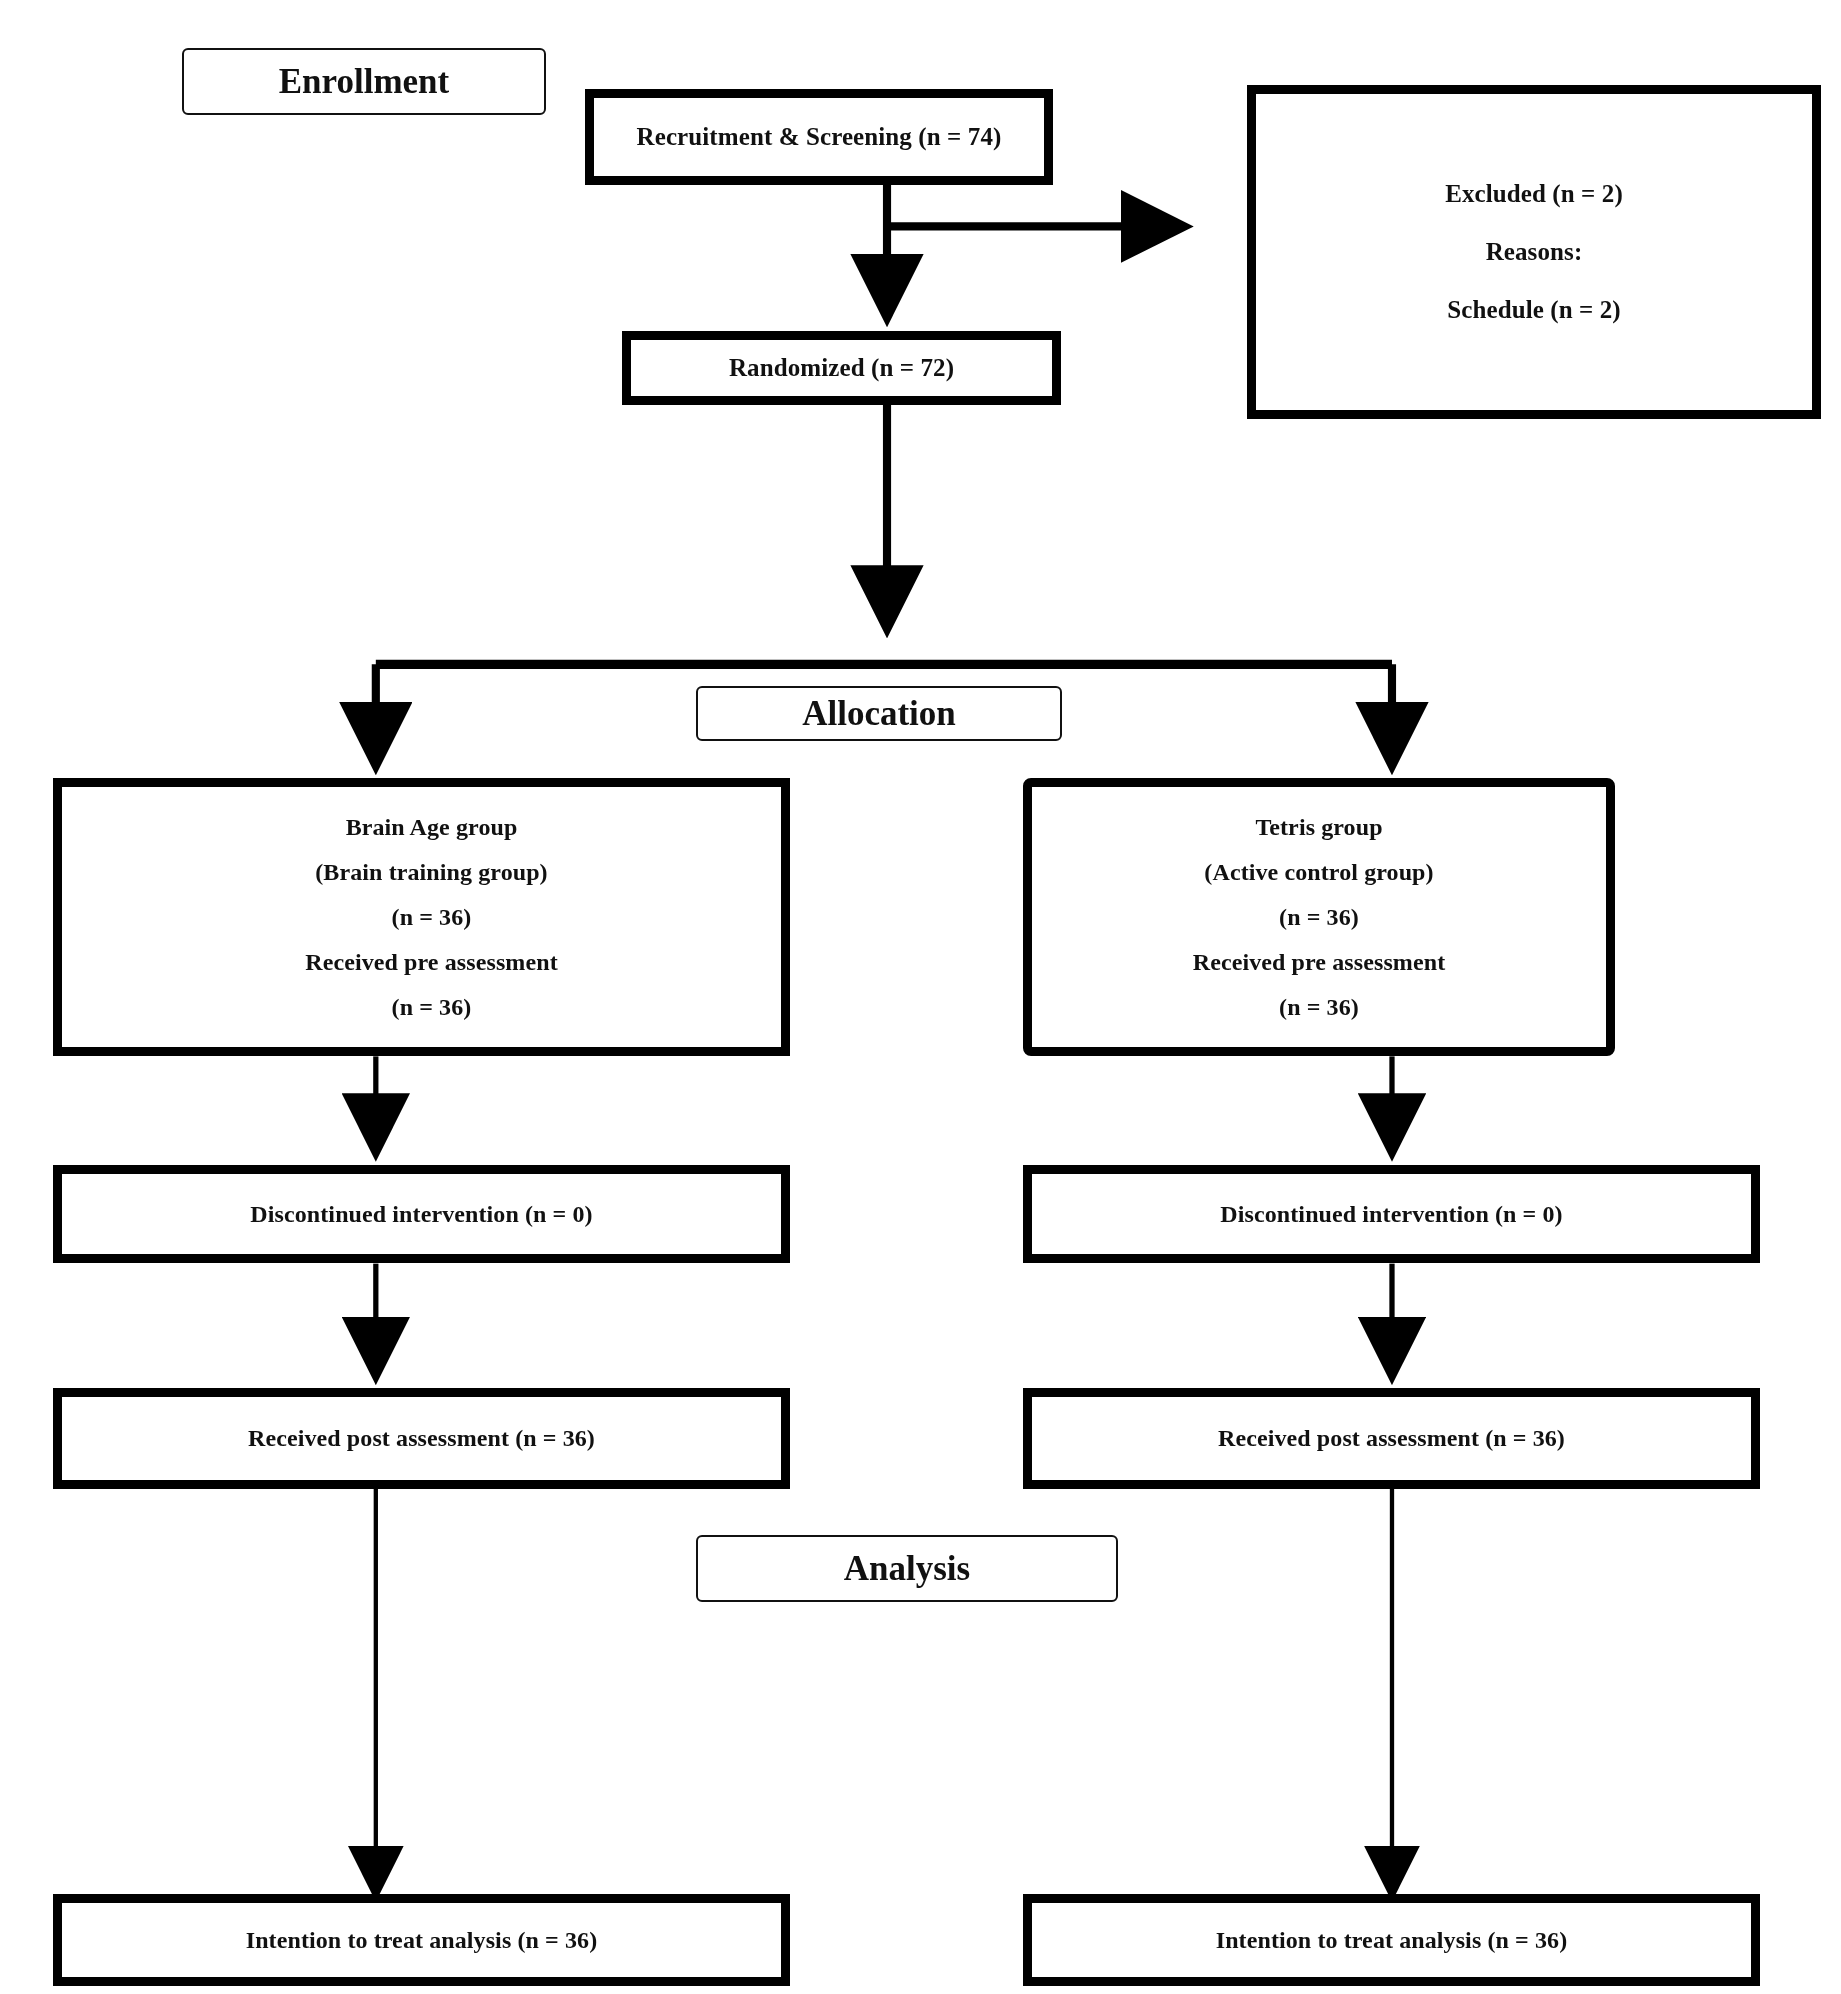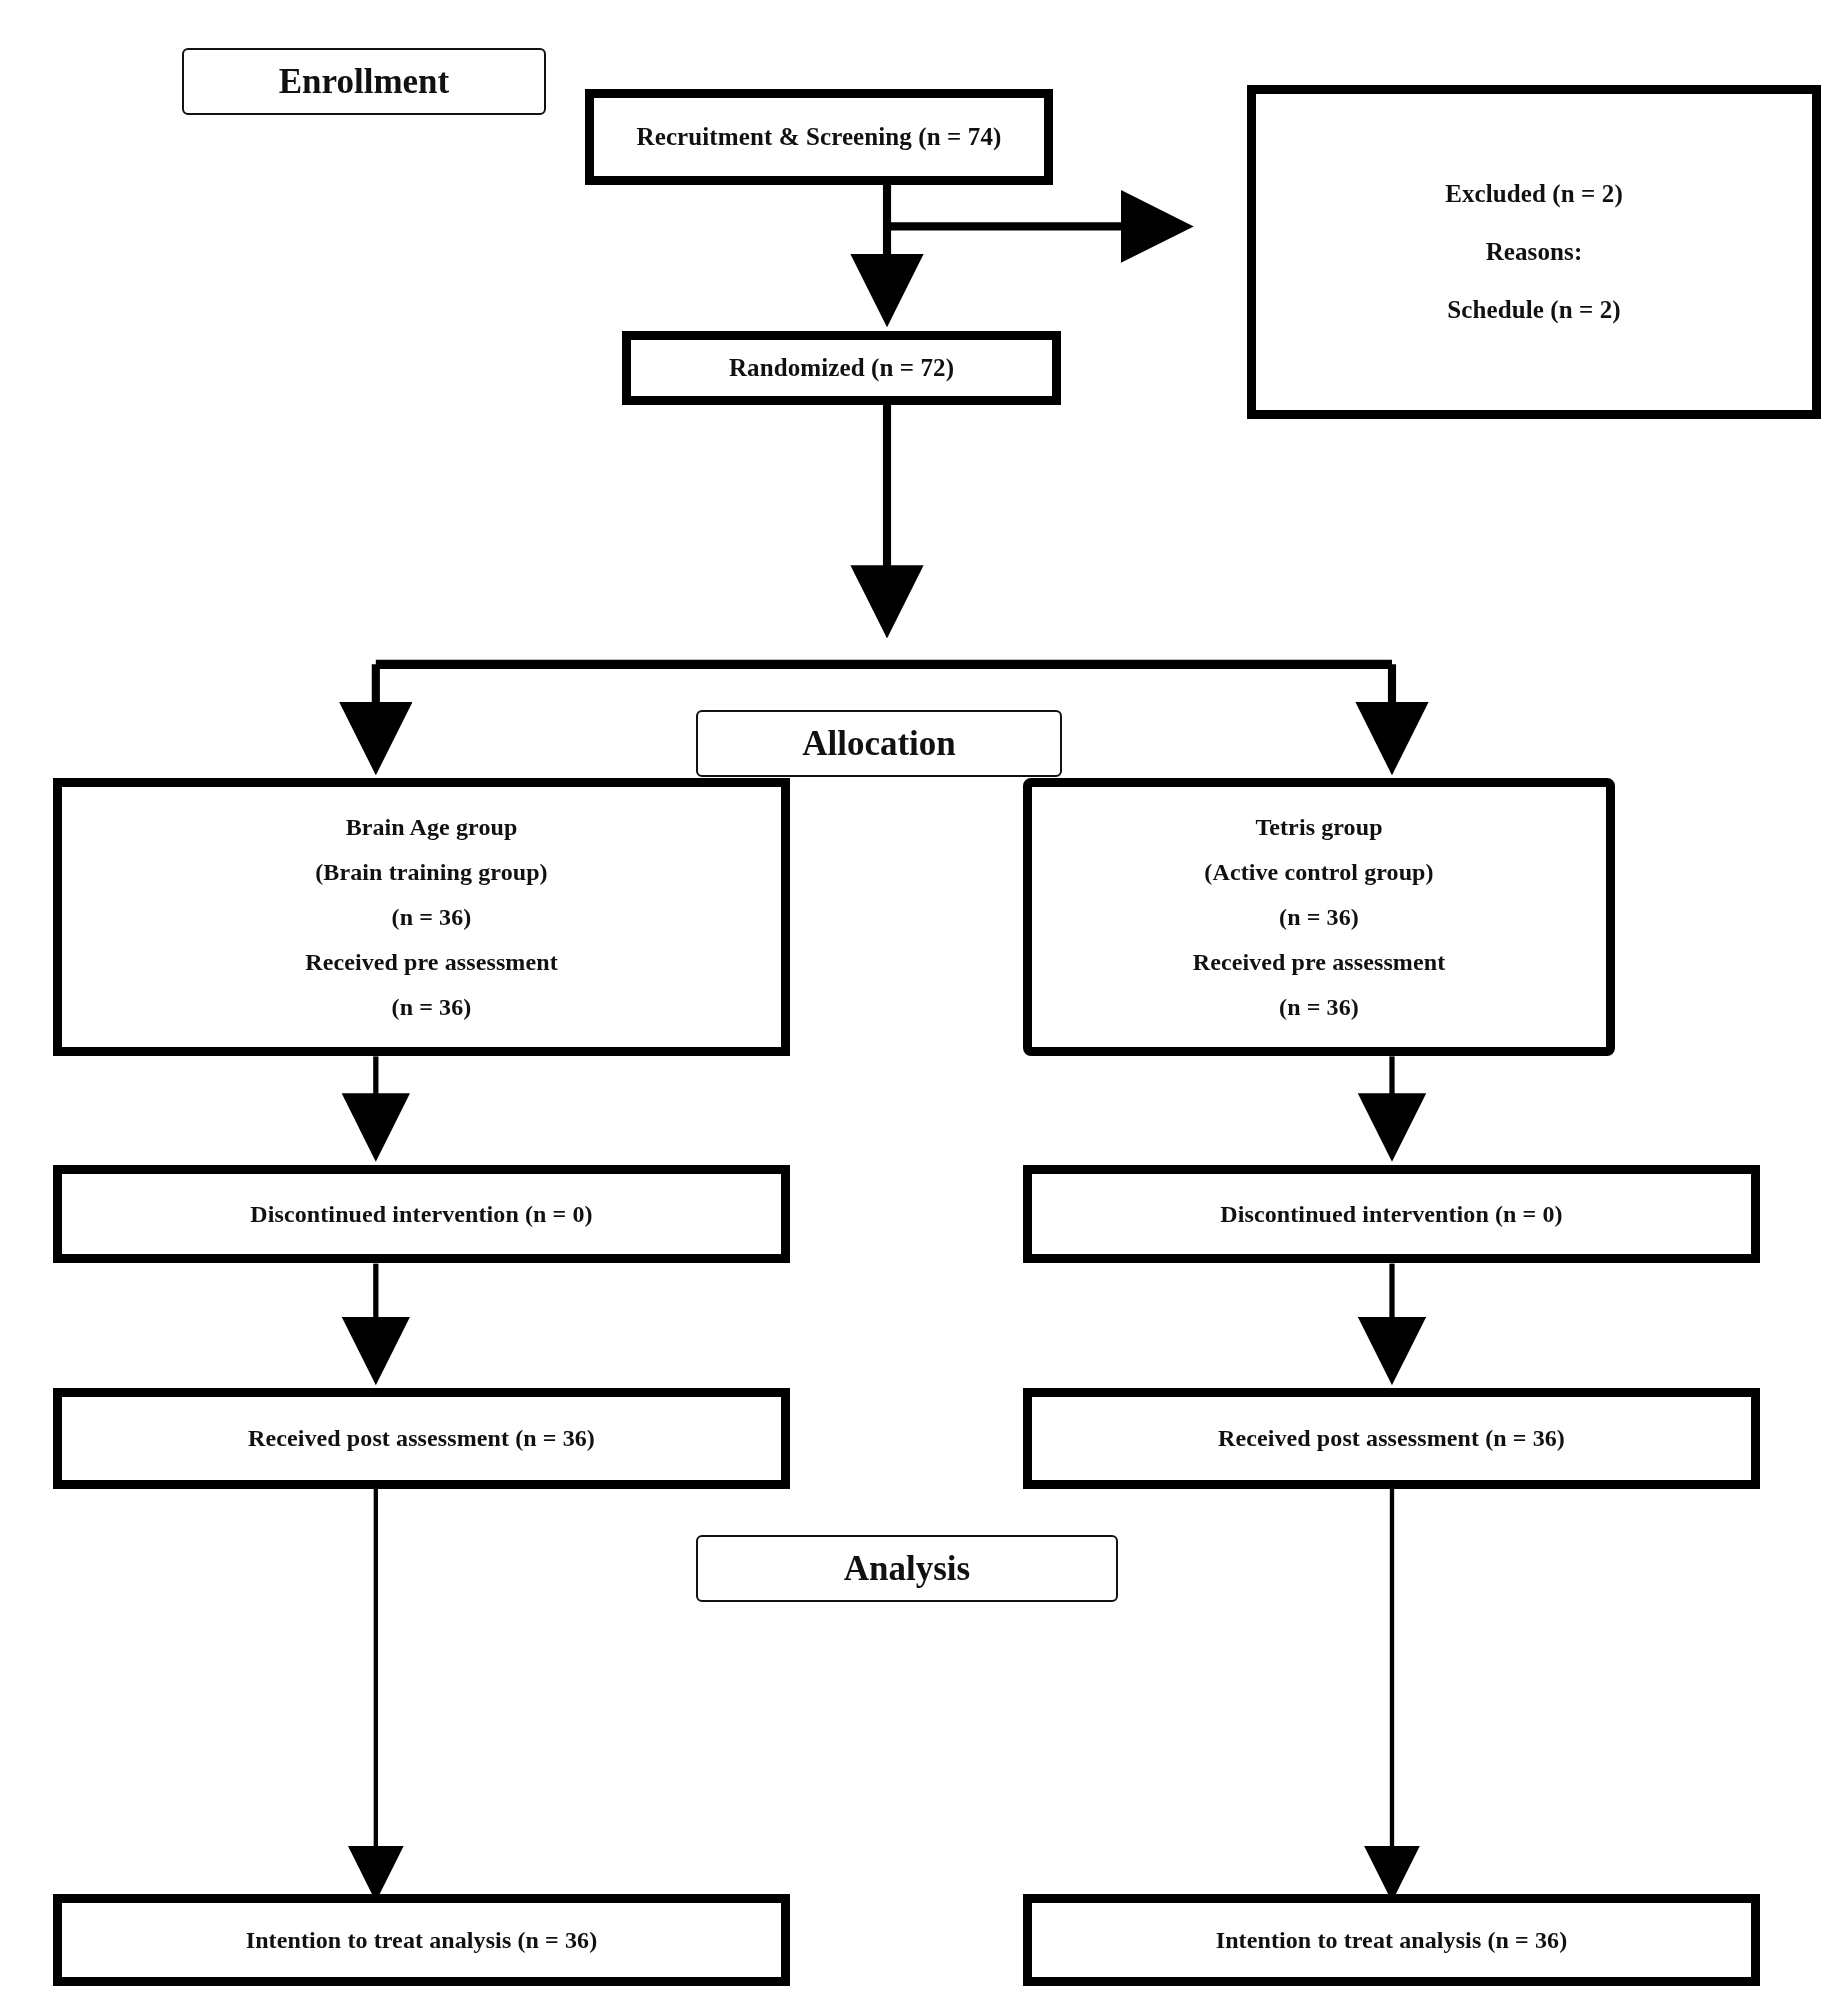--- a/index.html
+++ b/index.html
@@ -94,21 +94,21 @@
 
     <path d="M2908,2207 L2908,2405" stroke="#000000" stroke-width="11" fill="none" marker-end="url(#arrowThin)"></path>
     <path d="M2908,2640 L2908,2872" stroke="#000000" stroke-width="11" fill="none" marker-end="url(#arrowThin)"></path>
     <path d="M2908,3108 L2908,3955" stroke="#000000" stroke-width="9" fill="none" marker-end="url(#arrowThin)"></path>
   </svg>
 
   <div class="stage t-stage" style="left:182px; top:48px; width:364px; height:67px;">
     <span class="line">Enrollment</span>
   </div>
 
-  <div class="stage t-stage" style="left:696px; top:686px; width:366px; height:67px;margin-top:24px;">
+  <div class="stage t-stage" style="left:696px; top:686px; width:366px; height:55px;">
     <span class="line">Allocation</span>
   </div>
 
   <div class="stage t-stage" style="left:696px; top:1535px; width:422px; height:67px;">
     <span class="line">Analysis</span>
   </div>
 
   <div class="node t-box" style="left:585px; top:89px; width:468px; height:96px;">
     <span class="line">Recruitment &amp; Screening (n = 74)</span>
   </div>

